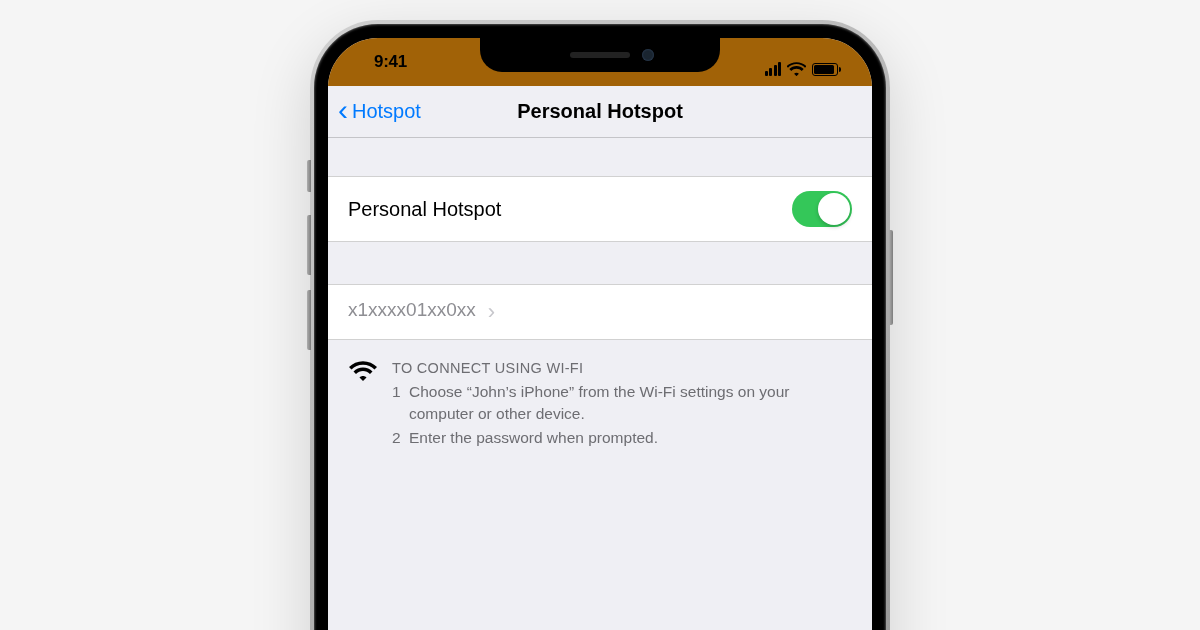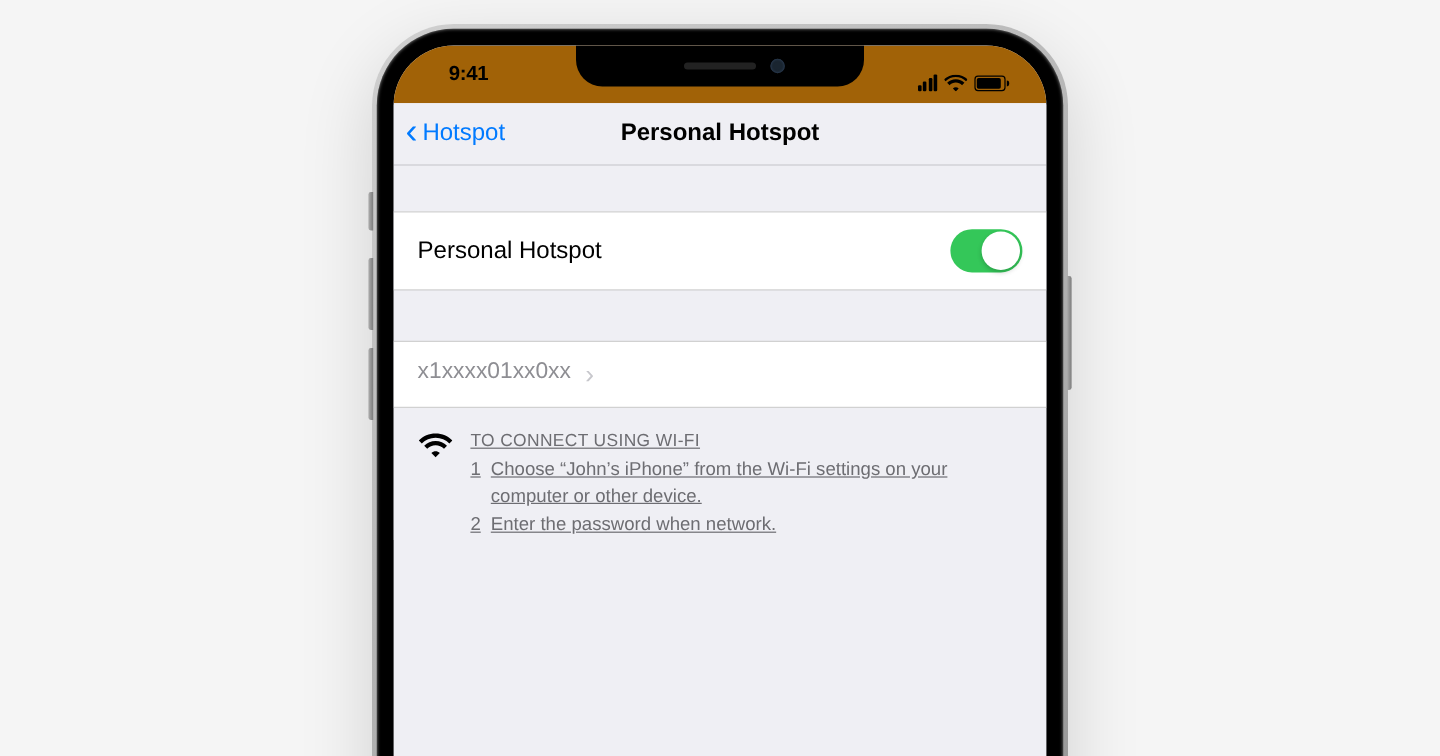--- a/index.html
+++ b/index.html
@@ -214,21 +214,21 @@
   .footer-text .line1 { margin-bottom: 2px; }
 
   
   .instr {
     display: flex;
     padding: 18px 20px 0 20px;
     gap: 14px;
     align-items: flex-start;
   }
   .instr-icon { flex-shrink: 0; width: 30px; display: flex; justify-content: center; padding-top: 2px; }
-  .instr-body { flex: 1; font-size: 15.5px; color: #6d6d72; line-height: 1.4; text-decoration: underline; }
+  .instr-body { flex: 1; font-size: 15.5px; color: #6d6d72; line-height: 1.4; }
   .instr-title {
     font-size: 14.5px;
     letter-spacing: 0.3px;
     margin-bottom: 3px;
     color: #6d6d72;
   }
   .instr-step { display: flex; gap: 7px; margin-bottom: 2px; }
   .instr-step .num { min-width: 10px; }
 </style>
 </head>
@@ -305,21 +305,21 @@
               </svg>
             </div>
             <div class="instr-body">
               <div class="instr-title">TO CONNECT USING WI-FI</div>
               <div class="instr-step">
                 <div class="num">1</div>
                 <div>Choose “John’s iPhone” from the Wi-Fi settings on your computer or other device.</div>
               </div>
               <div class="instr-step">
                 <div class="num">2</div>
-                <div>Enter the password when network.</div>
+                <div>Enter the password when prompted.</div>
               </div>
             </div>
           </div>
 
         </div>
 
       </div>
     </div>
   </div>
 </div>

